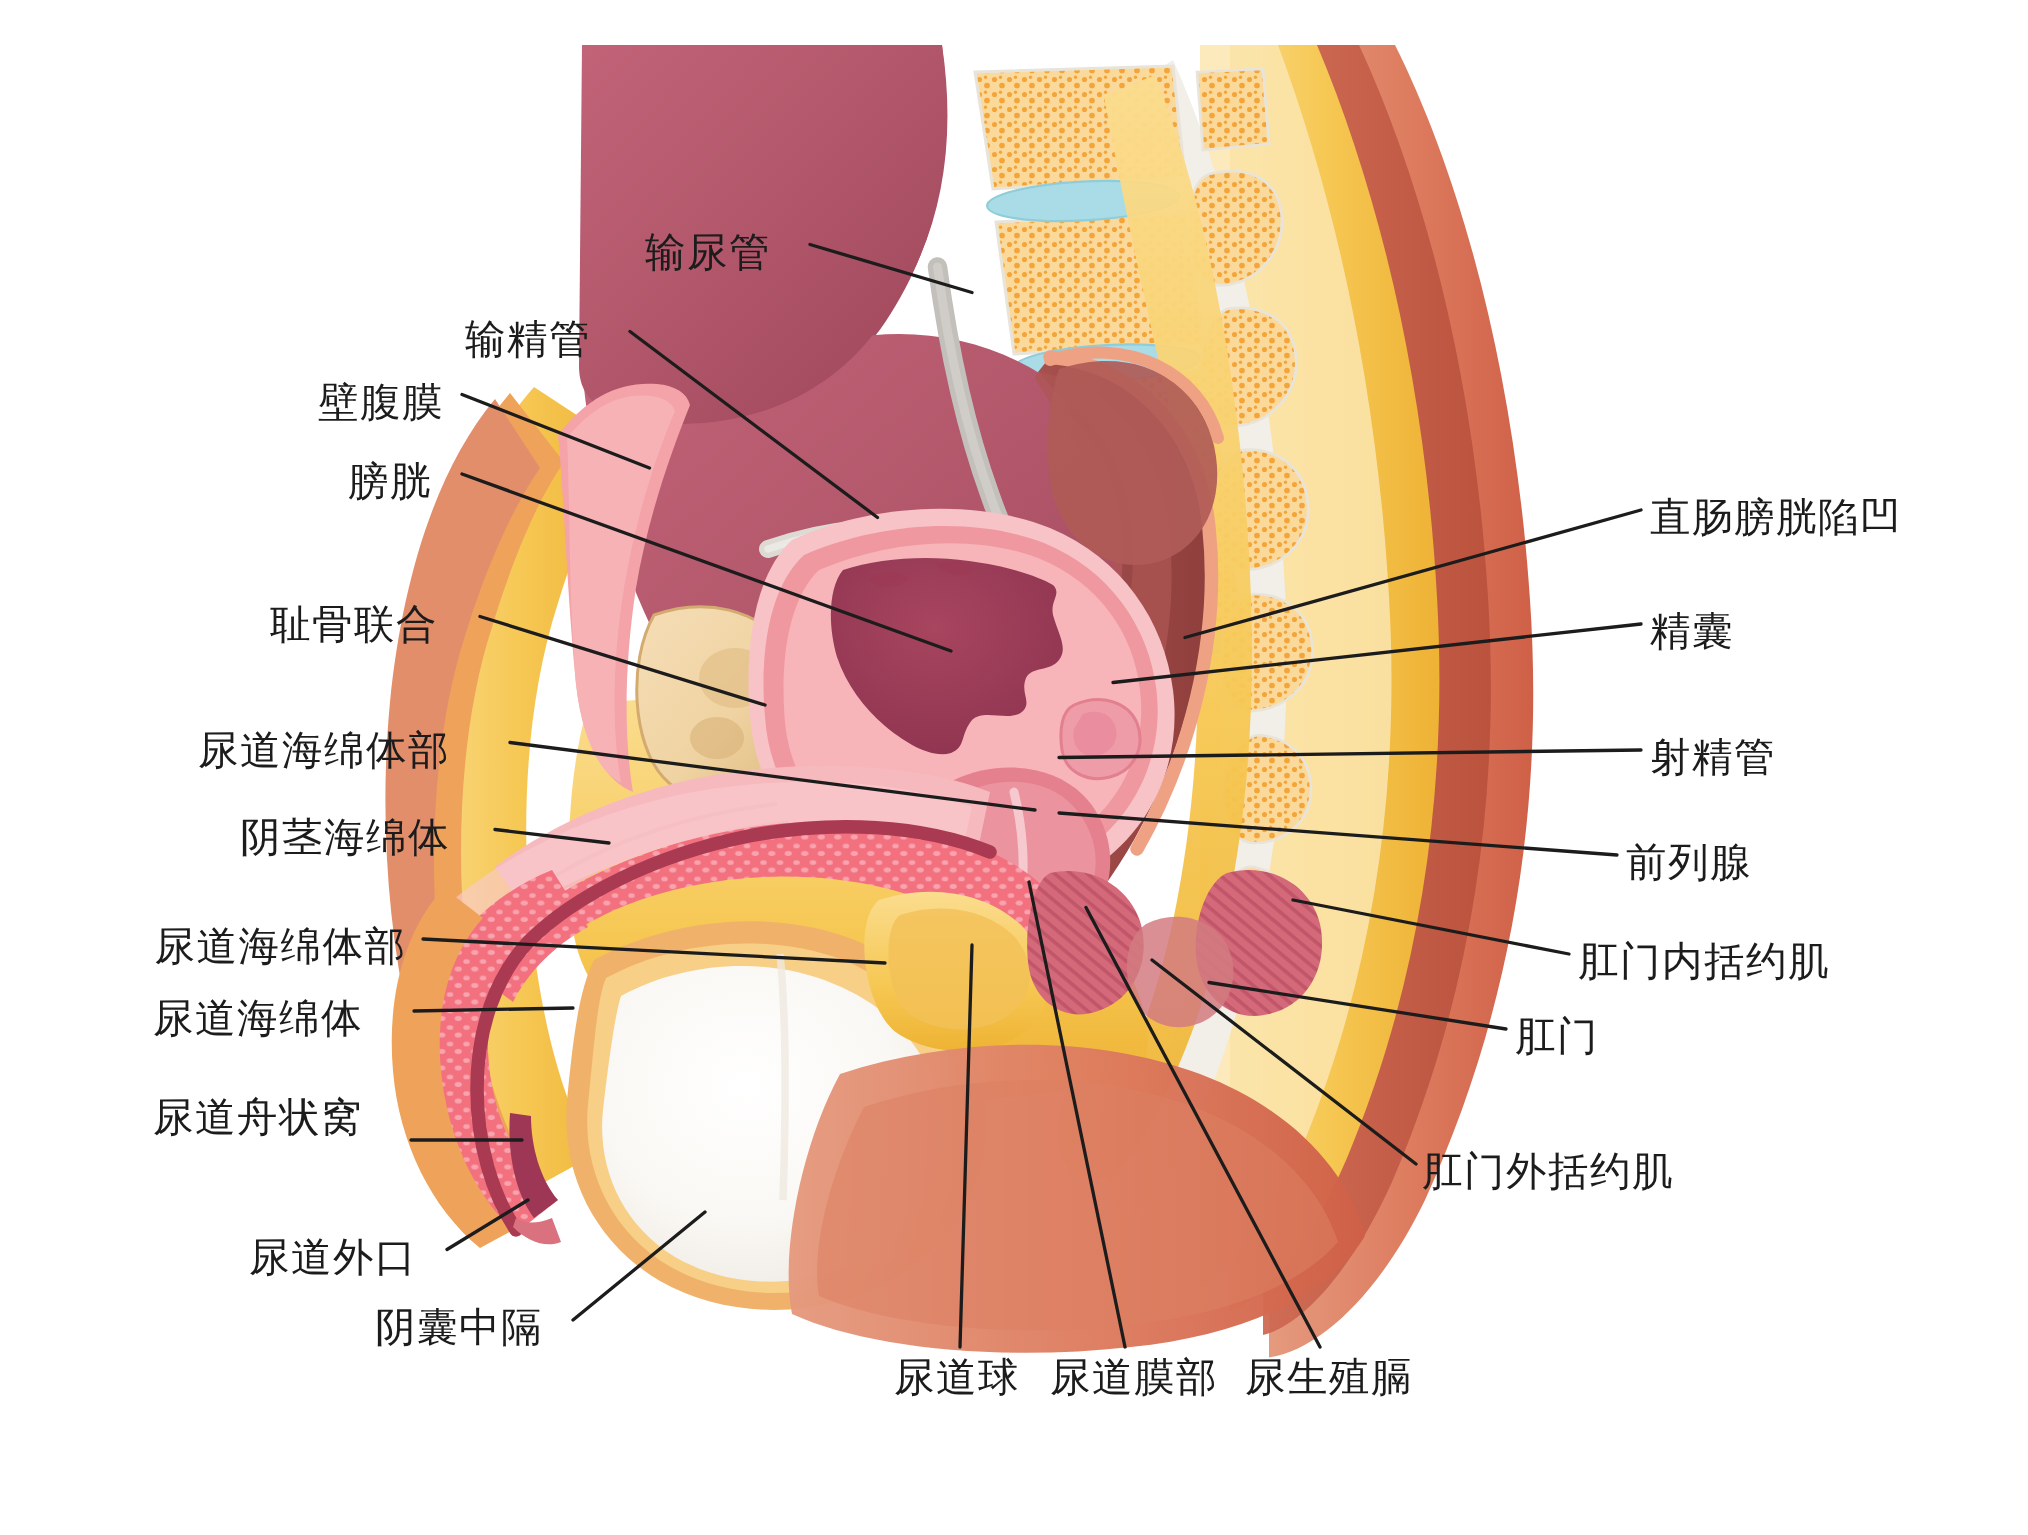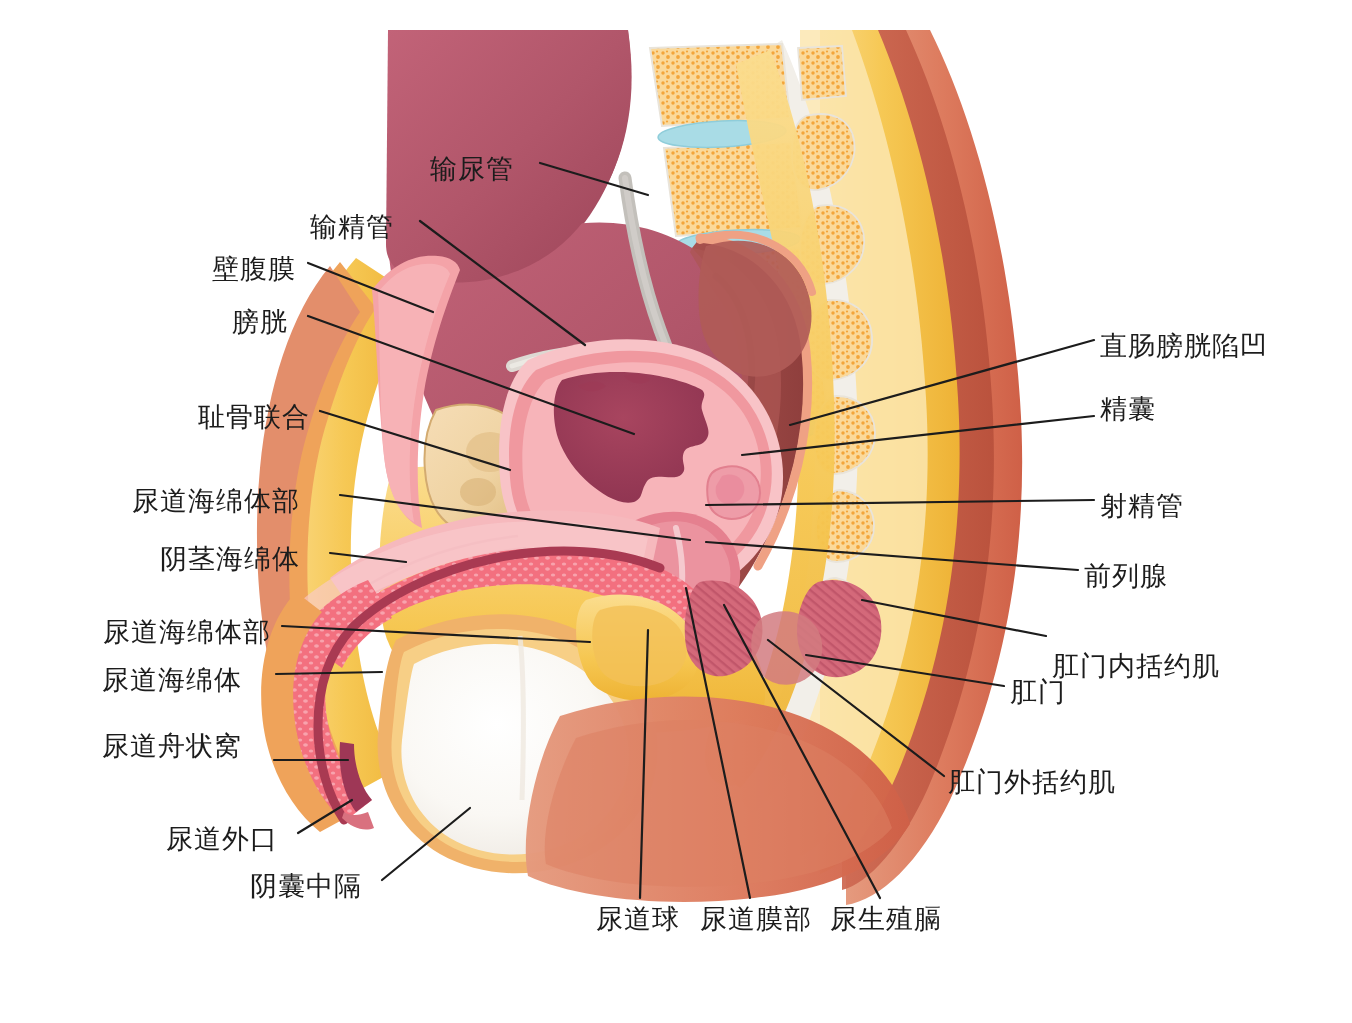--- a/index.html
+++ b/index.html
@@ -374,34 +374,34 @@
       <line x1="640" y1="898" x2="648" y2="630"></line>
       <line x1="750" y1="898" x2="686" y2="588"></line>
       <line x1="880" y1="898" x2="724" y2="605"></line>
     </g>
   </svg>
 
   <div class="label left" style="left:430px;top:155px;"><span>输尿管</span></div>
   <div class="label left" style="left:310px;top:213px;"><span>输精管</span></div>
   <div class="label left" style="left:212px;top:255px;"><span>壁腹膜</span></div>
   <div class="label left" style="left:232px;top:308px;text-align:right;"><span>膀胱</span></div>
-  <div class="label left" style="left:198px;top:403px;"><span>耻骨联合</span></div>
+  <div class="label left" style="left:180px;top:403px;font-family:Liberation Serif, serif;"><span>耻骨联合</span></div>
   <div class="label left" style="left:132px;top:487px;"><span>尿道海绵体部</span></div>
   <div class="label left" style="left:160px;top:545px;"><span>阴茎海绵体</span></div>
   <div class="label left" style="left:74px;top:618px;margin-left:29px;"><span>尿道海绵体部</span></div>
   <div class="label left" style="left:102px;top:666px;"><span>尿道海绵体</span></div>
   <div class="label left" style="left:102px;top:732px;"><span>尿道舟状窝</span></div>
   <div class="label left" style="left:166px;top:825px;"><span>尿道外口</span></div>
   <div class="label left" style="left:250px;top:872px;"><span>阴囊中隔</span></div>
 
   <div class="label right" style="left:1100px;top:332px;"><span>直肠膀胱陷凹</span></div>
-  <div class="label right" style="left:1100px;top:396px;font-family:Liberation Serif, serif;"><span>精囊</span></div>
+  <div class="label right" style="left:1100px;top:408px;"><span>精囊</span></div>
   <div class="label right" style="left:1100px;top:492px;"><span>射精管</span></div>
   <div class="label right" style="left:1084px;top:562px;"><span>前列腺</span></div>
-  <div class="label right" style="left:1052px;top:628px;margin-top:24px;"><span>肛门内括约肌</span></div>
+  <div class="label right" style="left:1052px;top:628px;"><span>肛门内括约肌</span></div>
   <div class="label right" style="left:1010px;top:678px;"><span>肛门</span></div>
   <div class="label right" style="left:948px;top:768px;"><span>肛门外括约肌</span></div>
 
   <div class="label" style="left:596px;top:905px;"><span>尿道球</span></div>
   <div class="label" style="left:700px;top:905px;"><span>尿道膜部</span></div>
   <div class="label" style="left:830px;top:905px;"><span>尿生殖膈</span></div>
 
 
 </div>
 

